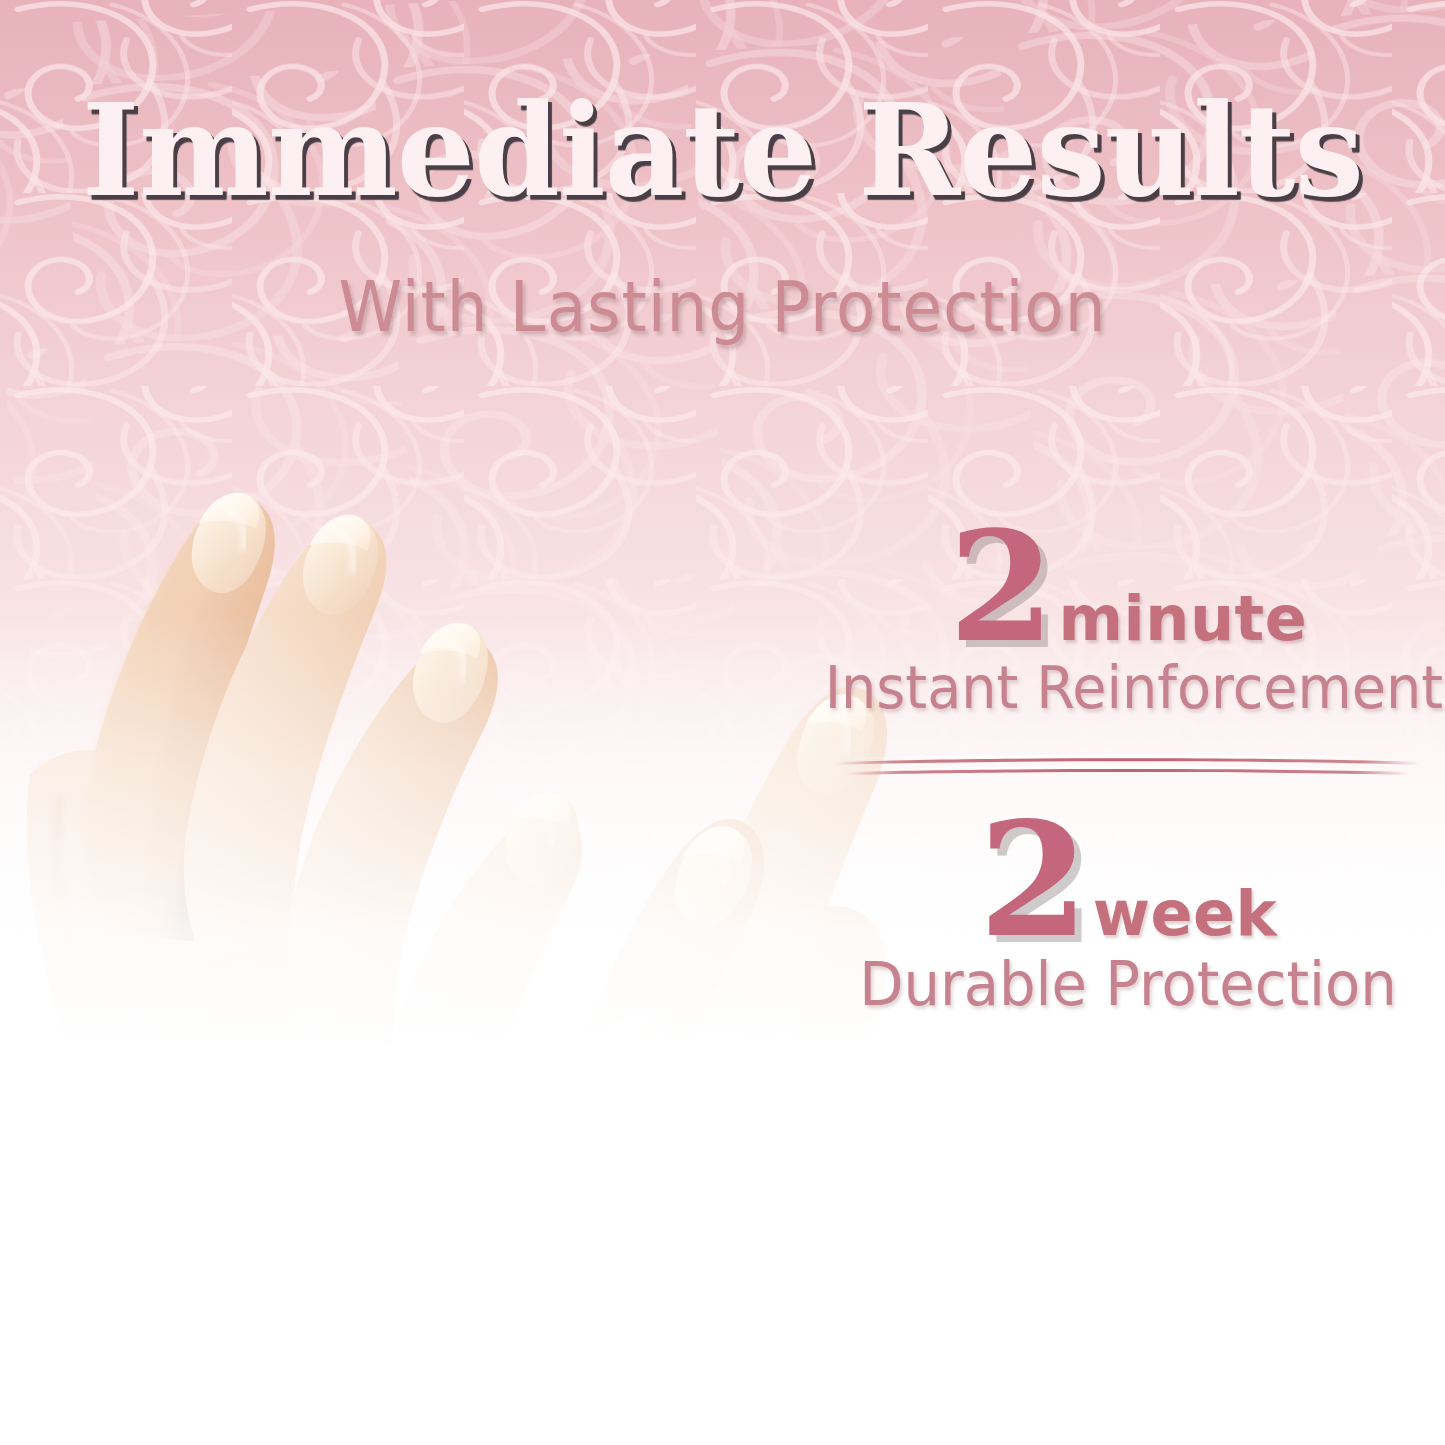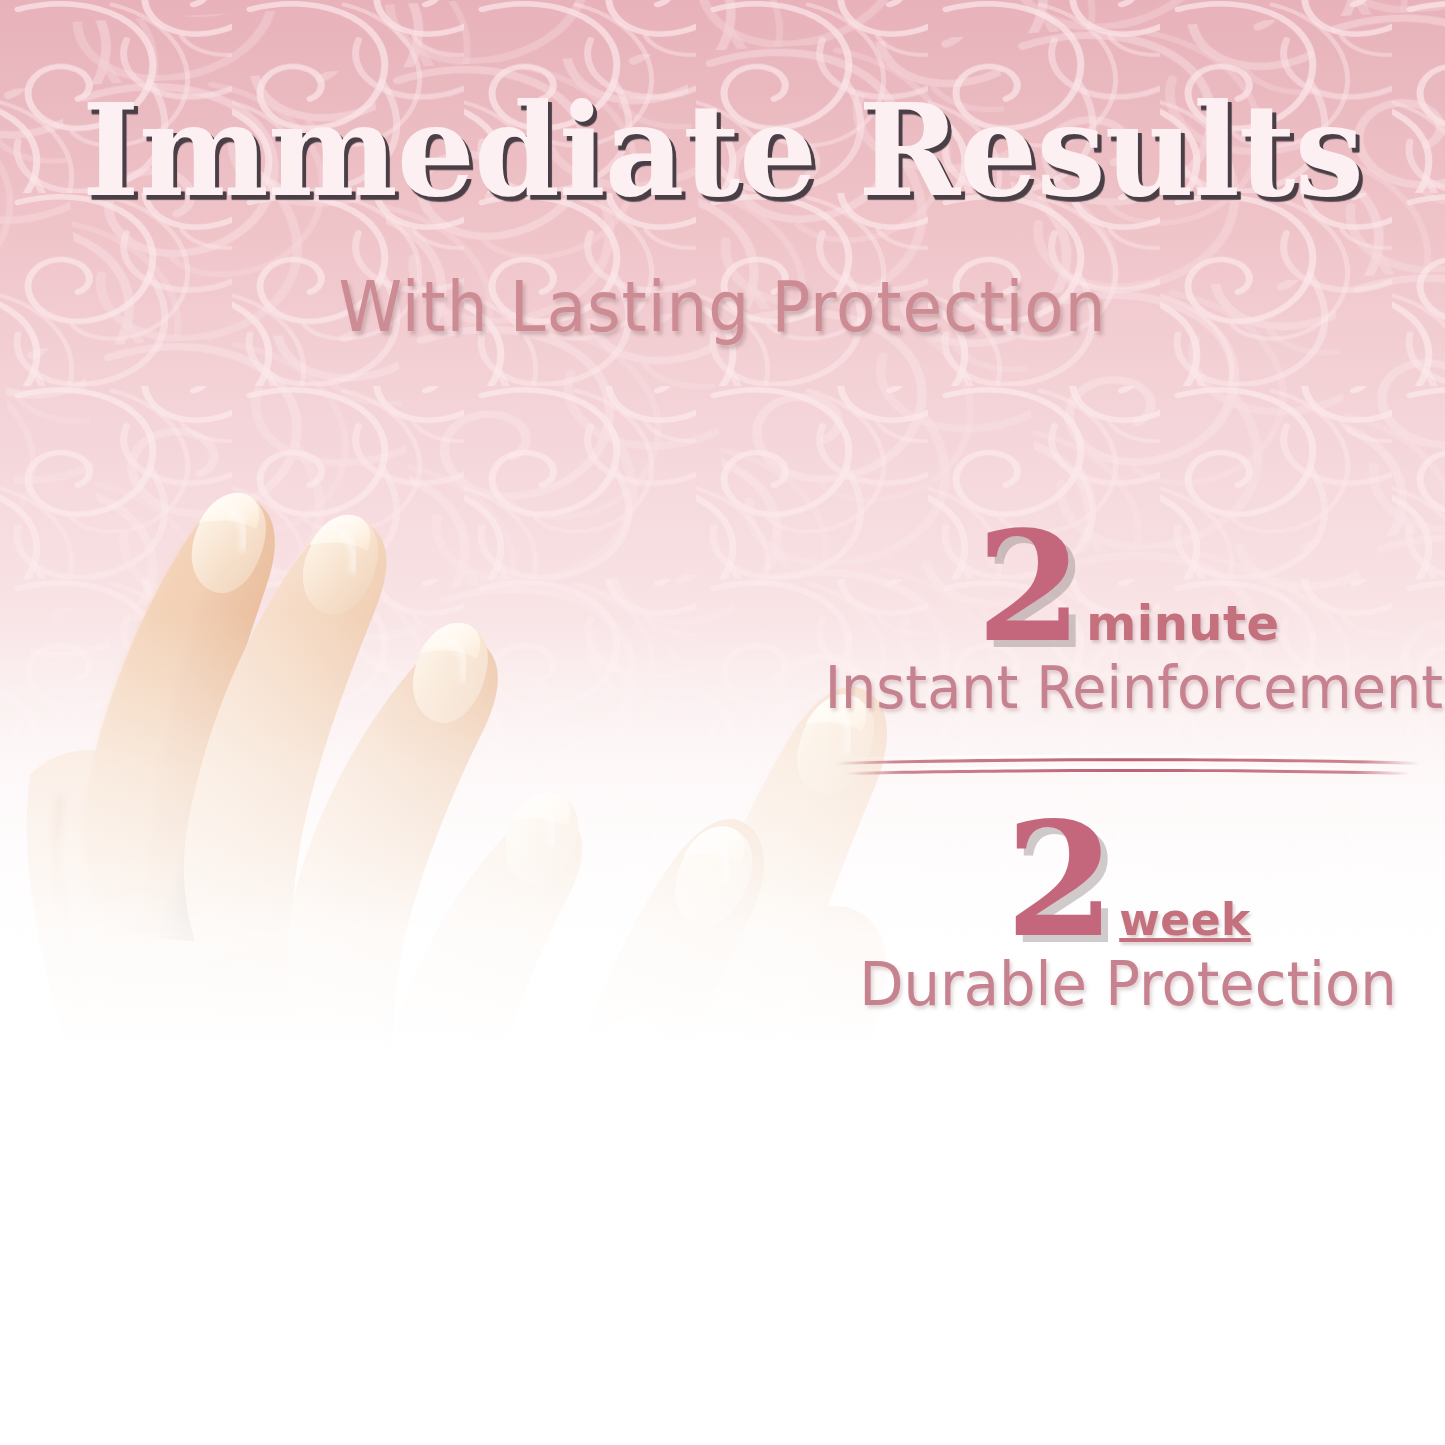--- a/index.html
+++ b/index.html
@@ -106,21 +106,21 @@
     font-weight:700;
     font-size:152px;
     line-height:.88;
     color:#c4677c;
     text-shadow:7px 7px 0 rgba(150,140,143,.45);
     letter-spacing:-2px;
   }
   .claim-unit{
     font-family:"DejaVu Sans", sans-serif;
     font-weight:700;
-    font-size:48px;
+    font-size:62px;
     line-height:1;
     color:#c4707d;
     text-shadow:2px 3px 3px rgba(160,125,130,.35);
     letter-spacing:.5px;
   }
   .claim-desc{
     margin-top:4px;
     font-family:"DejaVu Sans", sans-serif;
     font-weight:400;
     font-size:58px;
@@ -135,21 +135,21 @@
   
   .divider{
     margin:26px auto 24px;
     width:600px;height:42px;
     position:relative;
   }
   .divider svg{width:100%;height:100%;display:block;}
 
   .claim-2week{ margin-top:2px; }
   .claim-2week .claim-num{ font-size:158px; }
-  .claim-2week .claim-unit{ font-size:44px;text-decoration:underline; }
+  .claim-2week .claim-unit{ font-size:62px; }
   .claim-2week .claim-desc{ font-size:60px; }
 </style>
 </head>
 <body>
 
 <div class="canvas">
 
   <div class="bg-gradient"></div>
 
   <div class="bg-pattern">

